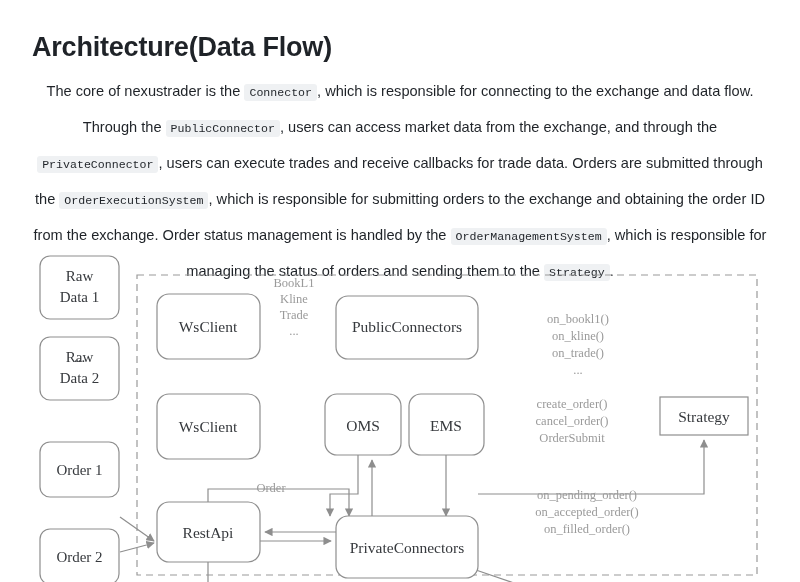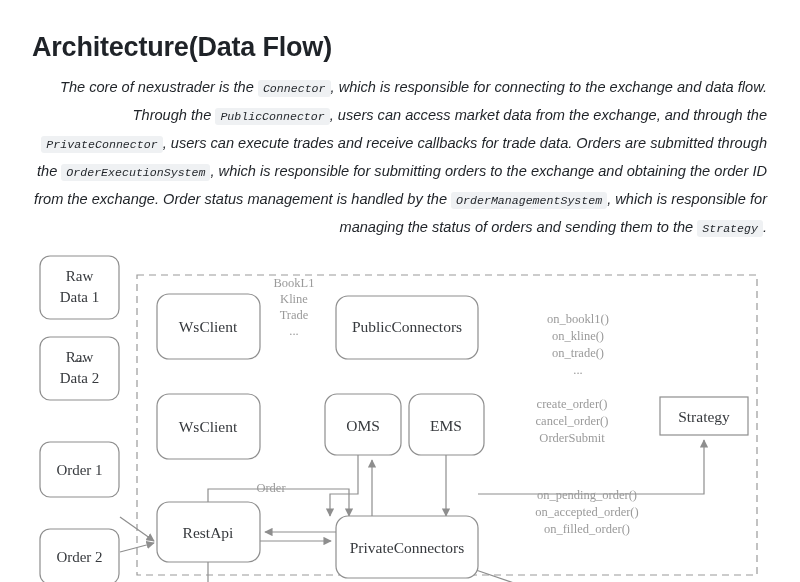--- a/index.html
+++ b/index.html
@@ -35,25 +35,24 @@
     color: #1f2328;
     font-family: "Liberation Sans", sans-serif;
   }
 
   .doc-para {
     position: absolute;
     left: 33px;
     top: 50px;
     width: 734px;
     font-size: 14.6px;
-    line-height: 26px;
+    line-height: 35px;
     color: #1f2328;
-    text-align: right;
+    text-align: center;
     font-family: "Liberation Sans", sans-serif;
-    font-style: italic;
   }
 
   code.inline {
     font-family: "Liberation Mono", "DejaVu Sans Mono", monospace;
     font-size: 11.6px;
     background: #eff1f3;
     border-radius: 3px;
     padding: 2px 5px 2px 5px;
     color: #1f2328;
     white-space: nowrap;

